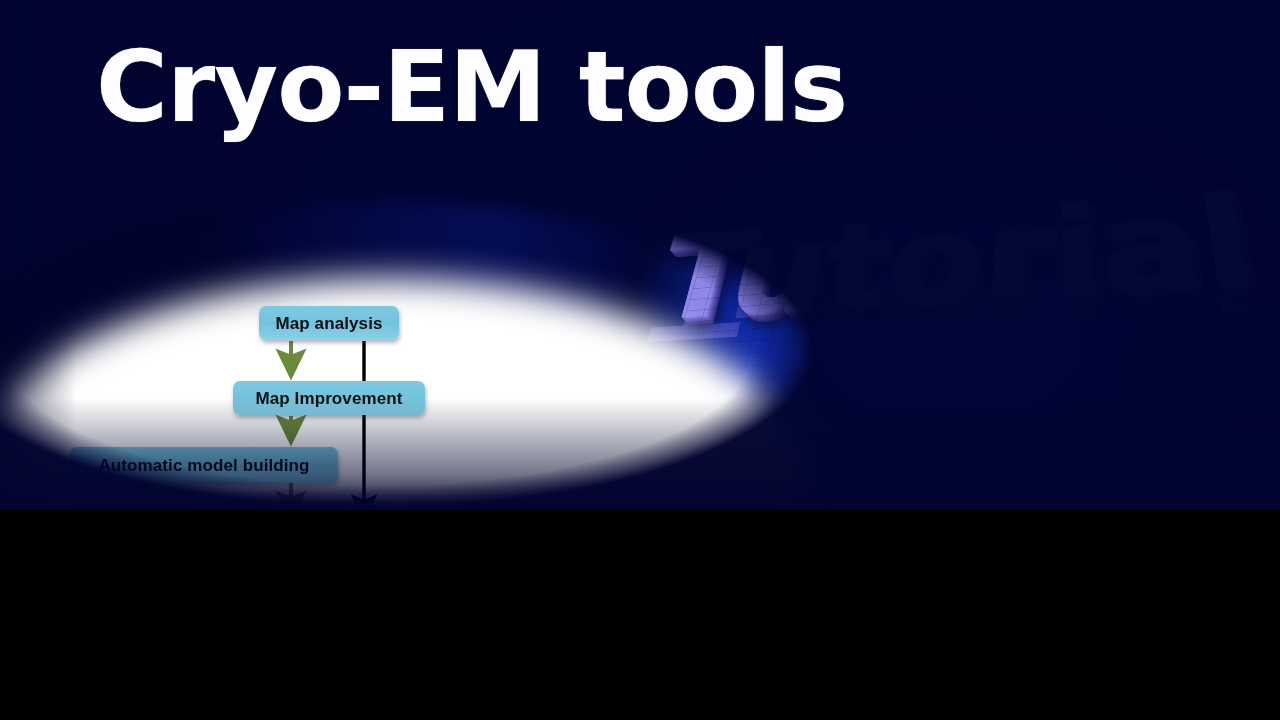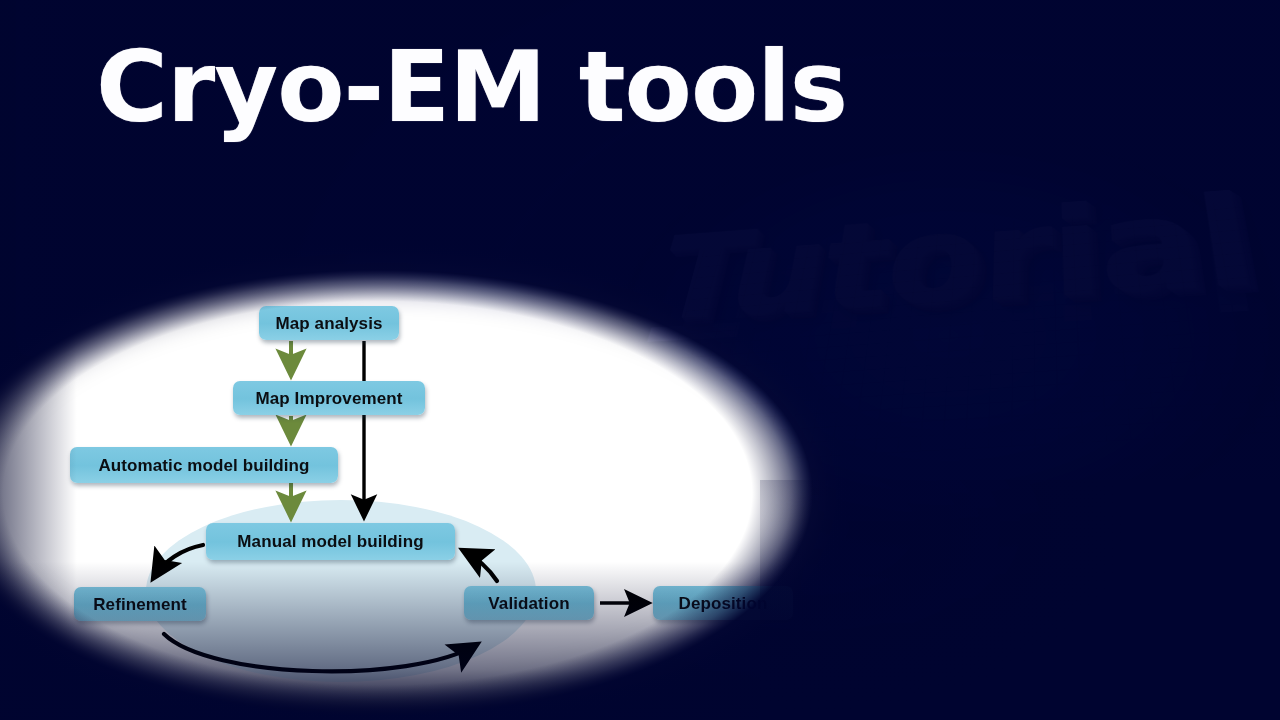--- a/index.html
+++ b/index.html
@@ -7,21 +7,21 @@
     padding: 0;
     background: #000;
   }
   body {
     font-family: "Liberation Sans", sans-serif;
   }
 
   #slide {
     position: relative;
     width: 1280px;
-    height: 720px;
+    height: 510px;
     overflow: hidden;
     background: #01053a;
   }
 
   
   .bg-base {
     position: absolute;
     inset: 0;
     background:
       radial-gradient(ellipse 58% 62% at 74% 46%,

